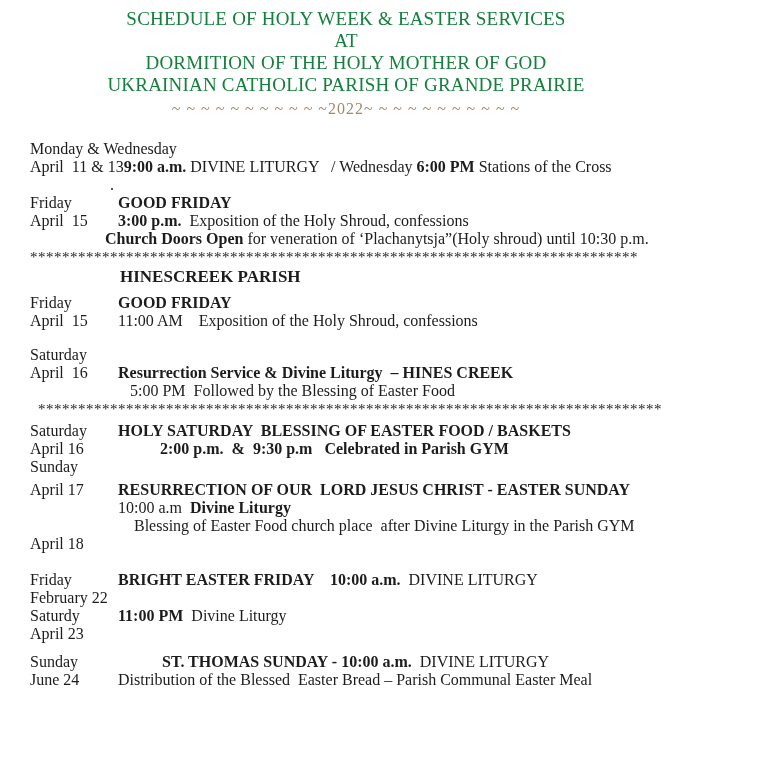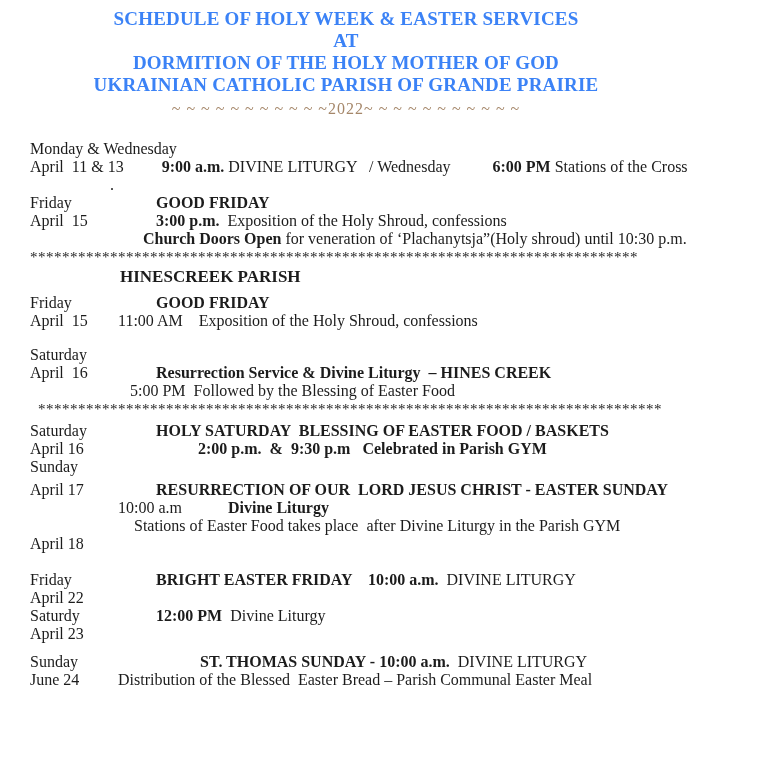--- a/index.html
+++ b/index.html
@@ -13,25 +13,25 @@
     overflow: hidden;
     font-family: "Liberation Serif", serif;
     color: #1c1c1c;
   }
   .doc-header {
     width: 692px;
     padding-top: 8px;
     text-align: center;
   }
   .title-line {
-    font-weight: bold;
+    font-weight: normal;
     font-size: 19px;
     line-height: 22px;
     letter-spacing: 0.2px;
-    color: #3b82f6;
+    color: #15803d;
     white-space: pre;
   }
   .year-divider {
     font-size: 16px;
     line-height: 22px;
     margin-top: 2px;
     letter-spacing: 1px;
     color: #a5876a;
     white-space: pre;
   }
@@ -44,21 +44,21 @@
     display: flex;
     min-height: 18px;
     white-space: pre;
   }
   .label {
     width: 88px;
     flex: none;
     white-space: pre;
   }
   .content { white-space: pre; }
-  .b { font-weight: bold; margin-left: 38px; }
+  .b { font-weight: bold; }
   .u { }
   .divider {
     font-size: 15px;
     letter-spacing: 0.5px;
   }
   .heading {
     font-weight: bold;
     font-size: 17px;
     margin-left: 90px;
   }
@@ -108,22 +108,22 @@
       <div class="row entry"><span class="label">April  15</span><span class="content"><span>11:00 AM    Exposition of the Holy Shroud, confessions</span></span></div>
       <div class="row entry"><span class="label">Saturday</span></div>
       <div class="row entry"><span class="label">April  16</span><span class="content"><span class="b">Resurrection Service &amp; Divine Liturgy  – HINES CREEK</span></span></div>
       <div class="row entry"><span class="label"></span><span class="content"><span>5:00 PM  Followed by the </span><span class="u">Blessing of Easter Food</span></span></div>
       <div class="row divider">******************************************************************************</div>
       <div class="row entry"><span class="label">Saturday</span><span class="content"><span class="b">HOLY SATURDAY  BLESSING OF EASTER FOOD / BASKETS</span></span></div>
       <div class="row entry"><span class="label">April 16</span><span class="content"><span class="b">2:00 p.m.  &amp;  9:30 p.m   Celebrated in Parish GYM</span></span></div>
       <div class="row entry"><span class="label">Sunday</span><span class="content"></span></div>
       <div class="row entry"><span class="label">April 17</span><span class="content"><span class="b">RESURRECTION OF OUR  LORD JESUS CHRIST - EASTER SUNDAY</span></span></div>
       <div class="row entry"><span class="label"></span><span class="content"><span>10:00 a.m  </span><span class="b">Divine Liturgy</span></span></div>
-      <div class="row entry"><span class="label"></span><span class="content"><span class="u"> Stations of Easter Food takes place  after Divine Liturgy in the Parish GYM</span></span></div>
+      <div class="row entry"><span class="label"></span><span class="content"><span class="u"> Blessing of Easter Food church place  after Divine Liturgy in the Parish GYM</span></span></div>
       <div class="row entry"><span class="label">April 18</span><span class="content"></span></div>
       <div class="row entry"><span class="label">Friday</span><span class="content"><span class="b">BRIGHT EASTER FRIDAY    10:00 a.m.</span><span>  DIVINE LITURGY</span></span></div>
-      <div class="row entry"><span class="label">April 22</span><span class="content"></span></div>
-      <div class="row entry"><span class="label">Saturdy</span><span class="content"><span class="b">12:00 PM</span><span>  Divine Liturgy</span></span></div>
+      <div class="row entry"><span class="label">February 22</span><span class="content"></span></div>
+      <div class="row entry"><span class="label">Saturdy</span><span class="content"><span class="b">11:00 PM</span><span>  Divine Liturgy</span></span></div>
       <div class="row entry"><span class="label">April 23</span><span class="content"></span></div>
       <div class="row entry"><span class="label">Sunday</span><span class="content"><span class="b">ST. THOMAS SUNDAY - 10:00 a.m.</span><span>  DIVINE LITURGY</span></span></div>
       <div class="row entry"><span class="label">June 24</span><span class="content"><span>Distribution of the Blessed  Easter Bread – Parish Communal Easter Meal</span></span></div>
     </div>
 </div>
 
 </body></html>

